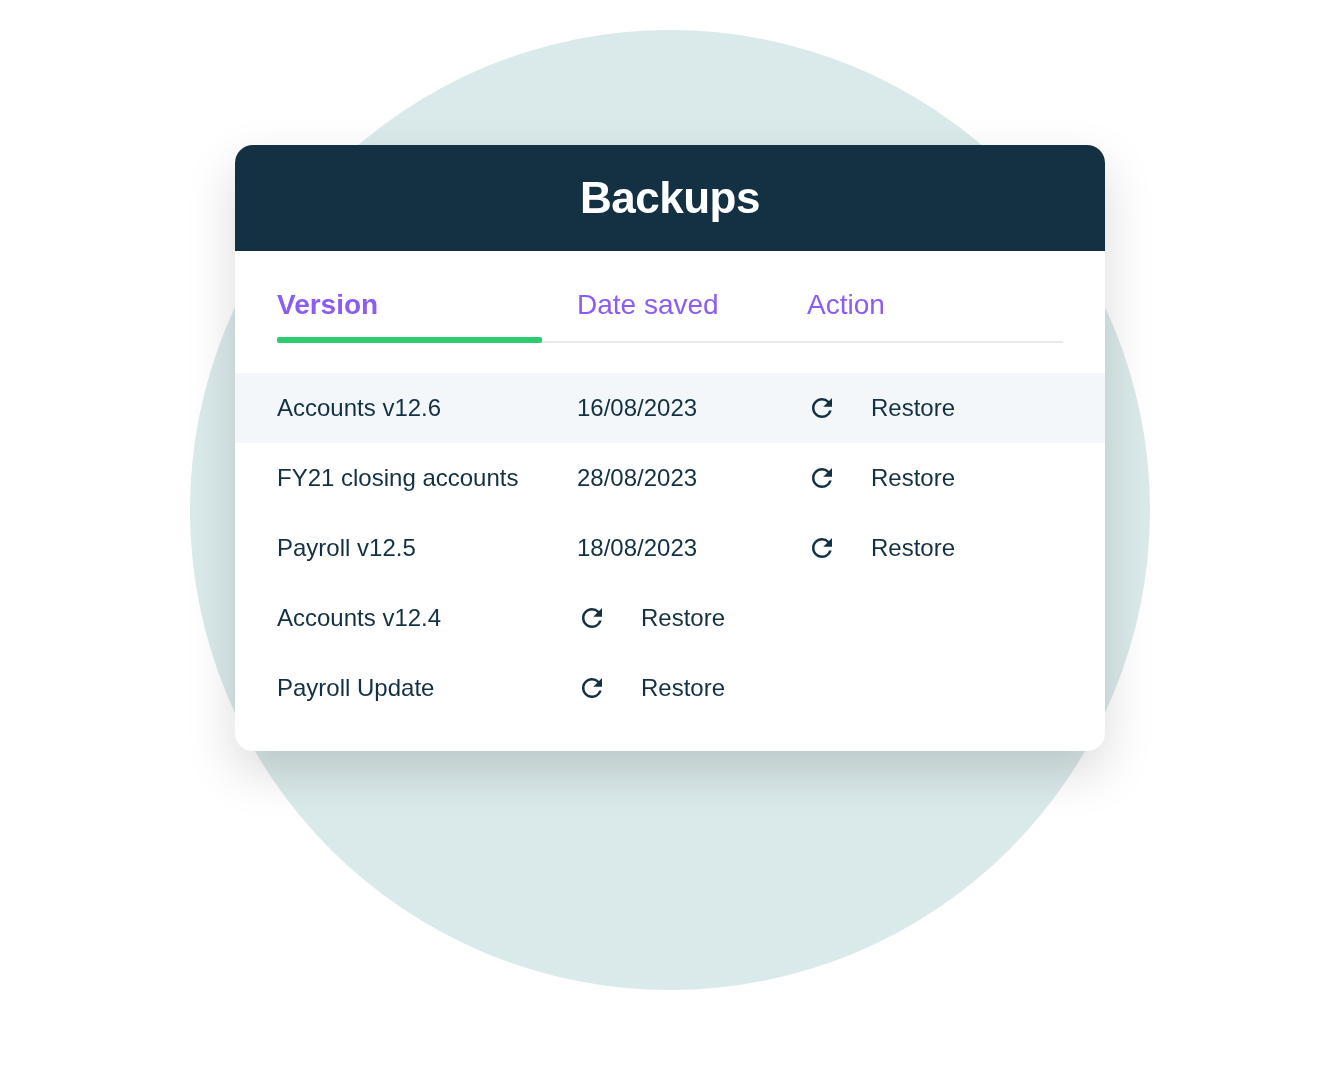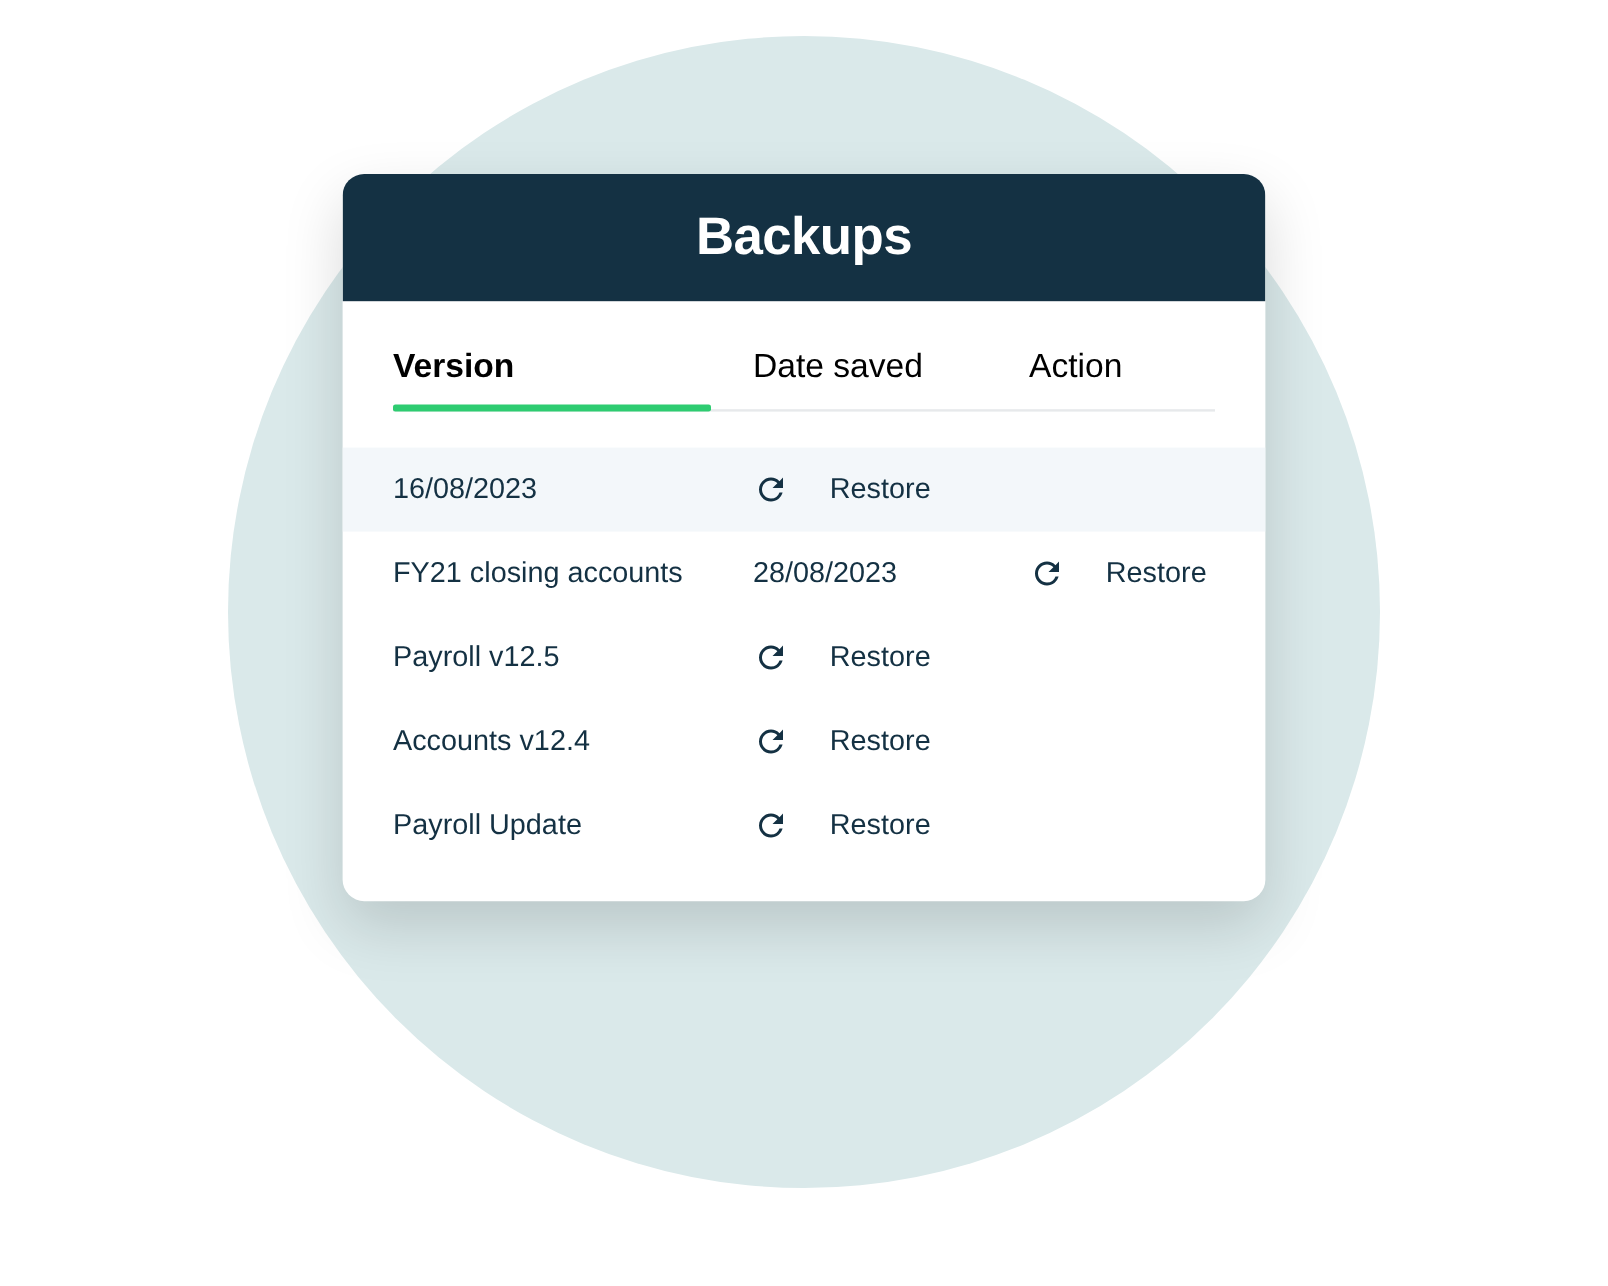--- a/index.html
+++ b/index.html
@@ -23,21 +23,21 @@
       height: 960px;
       border-radius: 50%;
       background: #dae9ea;
       top: 30px;
       left: 50%;
       transform: translateX(-50%);
     }
     
     .card {
       position: absolute;
-      width: 769px;
+      width: 870px;
       top: 145px;
       left: 50%;
       transform: translateX(-50%);
       background: #ffffff;
       border-radius: 18px;
       box-shadow: 0 20px 50px rgba(0,0,0,0.15);
       overflow: hidden;
     }
     
     .card-header {
@@ -57,21 +57,21 @@
     .table-head {
       display: grid;
       grid-template-columns: 300px 230px 1fr;
       padding: 38px 0 20px 0;
       border-bottom: 2px solid #e7e9eb;
       position: relative;
     }
     
     .table-head .th {
       font-size: 28px;
-      color: #000000;
+      color: #8b5cf6;
       font-weight: 400;
     }
     
     .table-head .th.active {
       font-weight: 700;
     }
     
     .active-underline {
       position: absolute;
       bottom: -2px;
@@ -134,20 +134,21 @@
     <div class="table-head">
       <div class="th active">Version</div>
       <div class="th">Date saved</div>
       <div class="th">Action</div>
       <div class="active-underline"></div>
     </div>
 
     <div class="table-body">
 
       <div class="row highlighted">
+        <div>Accounts v12.6</div>
         <div>16/08/2023</div>
         <div class="action-cell">
           <span class="refresh-icon">
             <svg viewBox="0 0 24 24">
                 <path d="M17.65 6.35A7.96 7.96 0 0 0 12 4c-4.42 0-8 3.58-8 8s3.58 8 8 8c3.73 0 6.84-2.55 7.73-6h-2.08A5.99 5.99 0 0 1 12 18c-3.31 0-6-2.69-6-6s2.69-6 6-6c1.66 0 3.14.69 4.22 1.78L13 11h7V4l-2.35 2.35z"></path>
               </svg>
           </span>
           <span>Restore</span>
         </div>
       </div>
@@ -160,20 +161,21 @@
             <svg viewBox="0 0 24 24">
                 <path d="M17.65 6.35A7.96 7.96 0 0 0 12 4c-4.42 0-8 3.58-8 8s3.58 8 8 8c3.73 0 6.84-2.55 7.73-6h-2.08A5.99 5.99 0 0 1 12 18c-3.31 0-6-2.69-6-6s2.69-6 6-6c1.66 0 3.14.69 4.22 1.78L13 11h7V4l-2.35 2.35z"></path>
               </svg>
           </span>
           <span>Restore</span>
         </div>
       </div>
 
       <div class="row">
         <div>Payroll v12.5</div>
+        <div>18/08/2023</div>
         <div class="action-cell">
           <span class="refresh-icon">
             <svg viewBox="0 0 24 24">
                 <path d="M17.65 6.35A7.96 7.96 0 0 0 12 4c-4.42 0-8 3.58-8 8s3.58 8 8 8c3.73 0 6.84-2.55 7.73-6h-2.08A5.99 5.99 0 0 1 12 18c-3.31 0-6-2.69-6-6s2.69-6 6-6c1.66 0 3.14.69 4.22 1.78L13 11h7V4l-2.35 2.35z"></path>
               </svg>
           </span>
           <span>Restore</span>
         </div>
       </div>
 

